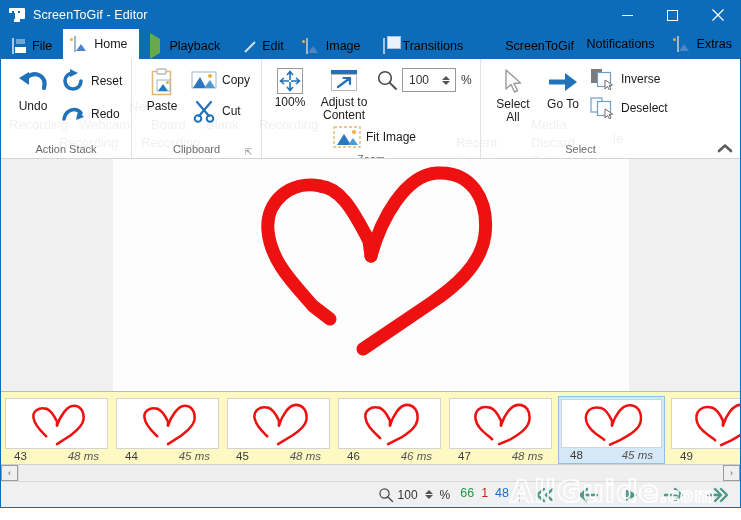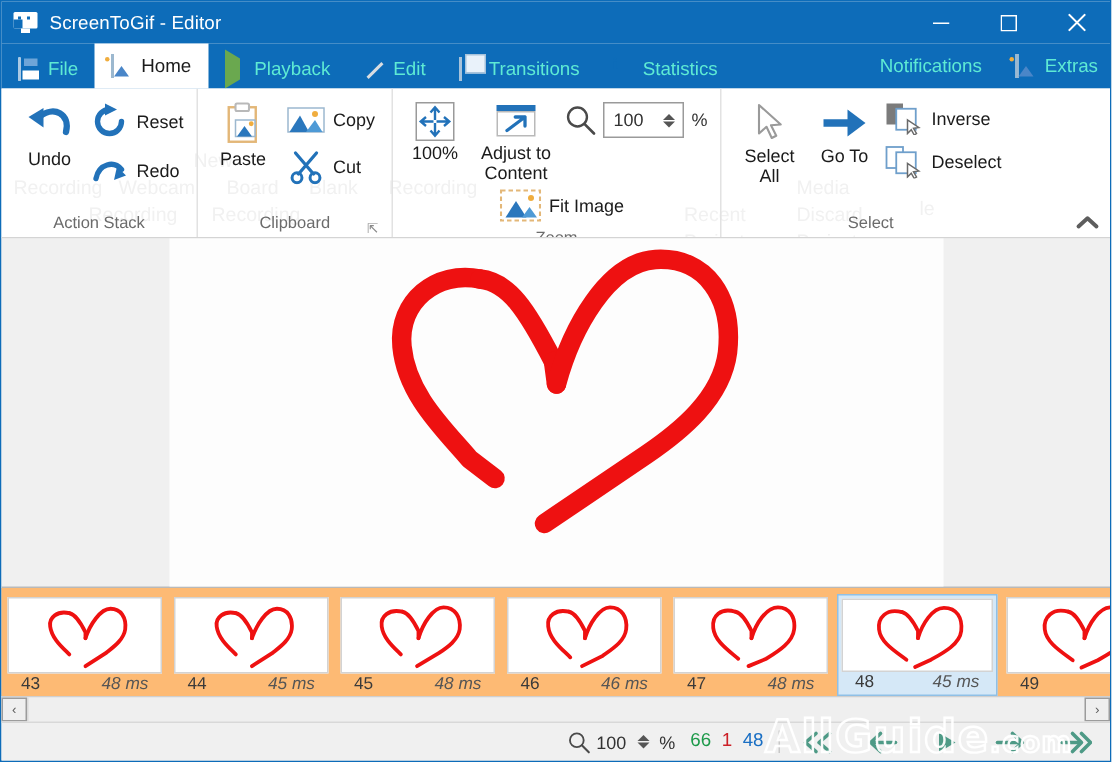--- a/index.html
+++ b/index.html
@@ -48,21 +48,21 @@
   }
   .tb-btn svg { display: block; }
 
   
   .tabstrip {
     height: 30px; background: #0d6cb9; display: flex; align-items: flex-end;
     flex: 0 0 30px; position: relative;
   }
   .tab {
     height: 26px; display: flex; align-items: center; gap: 5px;
-    padding: 0 11px; color: #5eead4; font-size: 12.5px;
+    padding: 0 11px; color: #000000; font-size: 12.5px;
     position: relative; white-space: nowrap;
   }
   .tab.active {
     background: #ffffff; color: #1b1b1b; height: 30px; align-items: center;
   }
   .tab .ticon { width: 15px; height: 15px; flex: 0 0 15px; position: relative; }
   .right-tabs {
     position: absolute; right: 2px; bottom: 0; display: flex; align-items: center;
     height: 30px;
   }
@@ -146,21 +146,21 @@
     display: flex; align-items: center; justify-content: center;
     overflow: hidden; border-bottom: 1px solid #b9b9b9;
   }
   .frame-canvas {
     width: 516px; height: 248px; background: #fdfdfd;
     position: relative; overflow: hidden;
   }
 
   
   .filmstrip {
-    flex: 0 0 72px; background: #fdba74; display: flex; align-items: stretch;
+    flex: 0 0 72px; background: #fef9c3; display: flex; align-items: stretch;
     overflow: hidden; padding: 4px 0 0 2px; gap: 4px; position: relative;
   }
   .fitem {
     width: 107px; flex: 0 0 107px; display: flex; flex-direction: column;
     padding: 2px; position: relative;
   }
   .fitem.selected { background: #d5e8f7; border: 1px solid #8fc0e6; }
   .fthumb {
     flex: 1 1 auto; background: #ffffff; border: 1px solid #d3d3d3;
     position: relative; overflow: hidden;
@@ -254,26 +254,30 @@
     </div>
     <div class="tab">
       <span class="ticon"><span class="ic-play" style="margin-top:1px"></span></span>
       <span>Playback</span>
     </div>
     <div class="tab">
       <span class="ticon"><span class="ic-pencil"></span></span>
       <span>Edit</span>
     </div>
     <div class="tab">
+      <span class="ticon"><span class="ic-img"></span></span>
+      <span>Image</span>
+    </div>
+    <div class="tab">
       <span class="ticon"><span class="ic-layers" style="margin-top:2px"></span></span>
       <span>Transitions</span>
     </div>
     <div class="tab">
       <span class="ticon"><span class="ic-info"></span></span>
-      <span>Statistics</span>
+      <span>ScreenToGif</span>
     </div>
 
     <div class="right-tabs">
       <div class="tab">
         <span class="ticon"><span class="ic-notif" style="margin-top:2px"></span></span>
         <span>Notifications</span>
       </div>
       <div class="tab" style="padding-right:6px">
         <span class="ticon"><span class="ic-extras"></span></span>
         <span>Extras</span>

